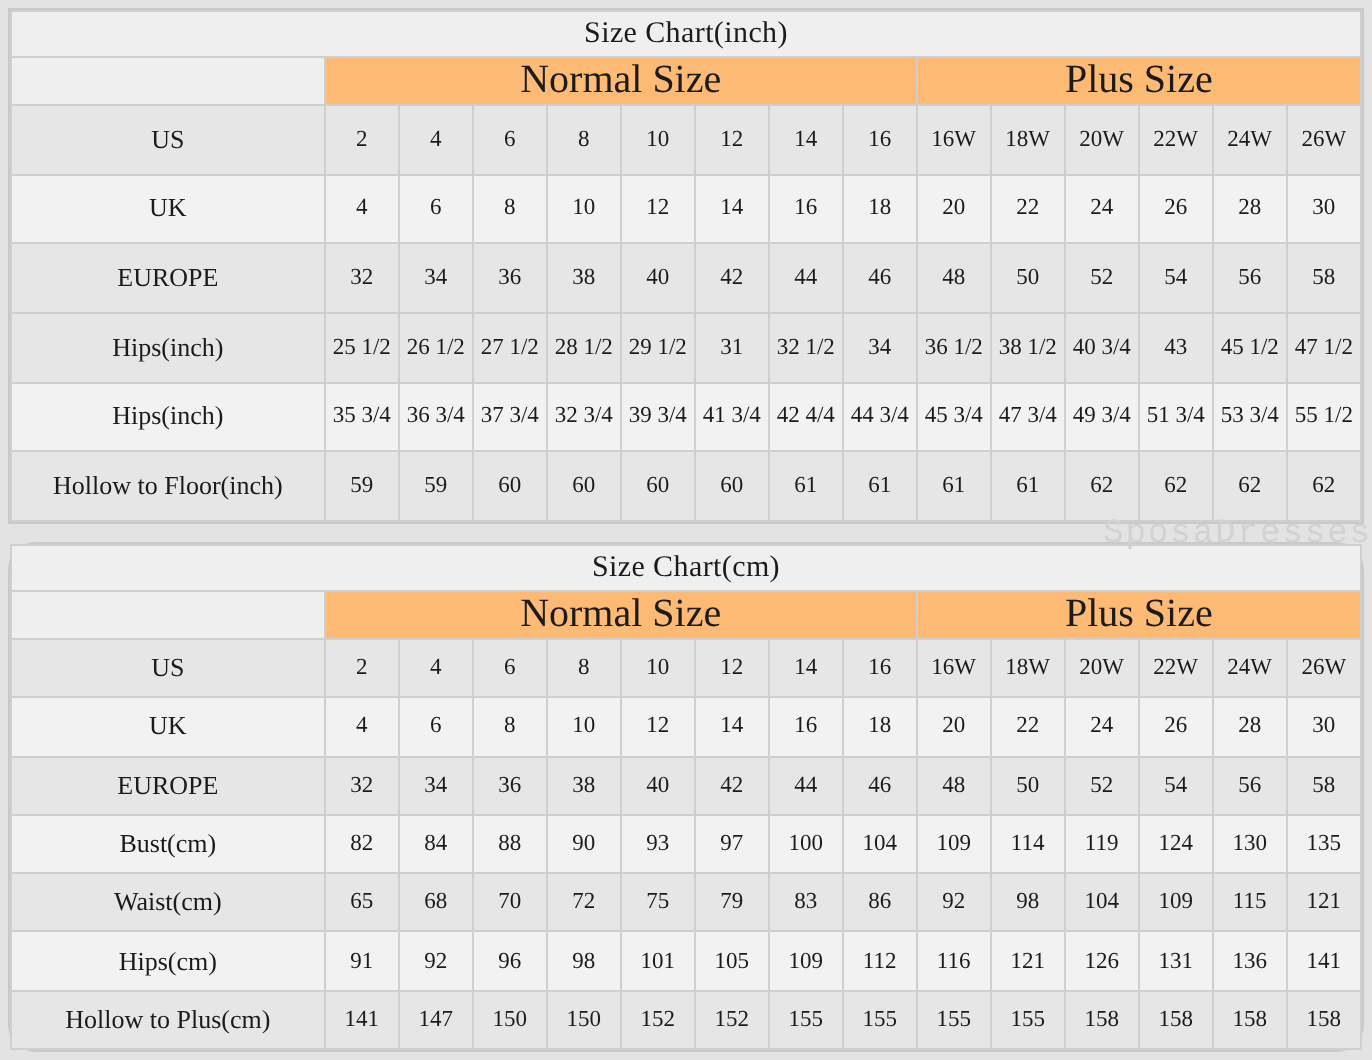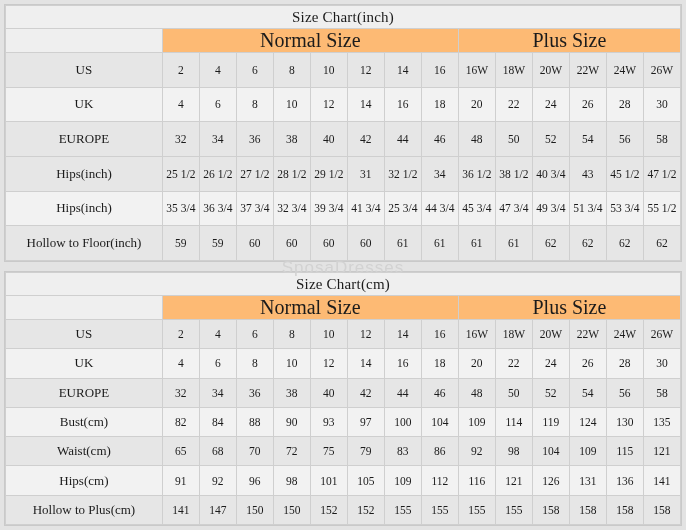--- a/index.html
+++ b/index.html
@@ -23,21 +23,21 @@
   }
   .chart-block {
     position: absolute;
     left: 4px;
     width: 678px;
     background: #efefef;
     border: 1px solid #c9c9c9;
     box-sizing: border-box;
   }
   #chart-inch { top: 4px; height: 258px; }
-  #chart-cm   { top: 271px; height: 255px; }
+  #chart-cm   { top: 271px; height: 255px; border-radius: 14px; }
 
   table.size-chart {
     width: 100%;
     height: 100%;
     border-collapse: collapse;
     table-layout: fixed;
   }
   table.size-chart td, table.size-chart th {
     border: 1px solid #cfcfcf;
     text-align: center;
@@ -76,24 +76,24 @@
   .data-col { width: 33.5px; }
 
   tr.shaded td { background: #e6e6e6; }
   tr.plain td { background: #f2f2f2; }
 
   .watermark {
     position: absolute;
     left: 0;
     right: 0;
     top: 258px;
-    text-align: center;
+    text-align: right;
     font-size: 17px;
     color: #d2d2d2;
-    font-family: Liberation Sans, sans-serif;
+    font-family: Liberation Mono, monospace;
     letter-spacing: 1px;
     pointer-events: none;
     z-index: 5;
   }
 </style>
 </head>
 <body>
 
 <div class="page">
 
@@ -194,21 +194,21 @@
             <td class="val">47 1/2</td>
           </tr>
           <tr class="plain">
             <td class="row-label">Hips(inch)</td>
             <td class="val">35 3/4</td>
             <td class="val">36 3/4</td>
             <td class="val">37 3/4</td>
             <td class="val">32 3/4</td>
             <td class="val">39 3/4</td>
             <td class="val">41 3/4</td>
-            <td class="val">25 3/4</td>
+            <td class="val">42 4/4</td>
             <td class="val">44 3/4</td>
             <td class="val">45 3/4</td>
             <td class="val">47 3/4</td>
             <td class="val">49 3/4</td>
             <td class="val">51 3/4</td>
             <td class="val">53 3/4</td>
             <td class="val">55 1/2</td>
           </tr>
           <tr class="shaded">
             <td class="row-label">Hollow to Floor(inch)</td>

